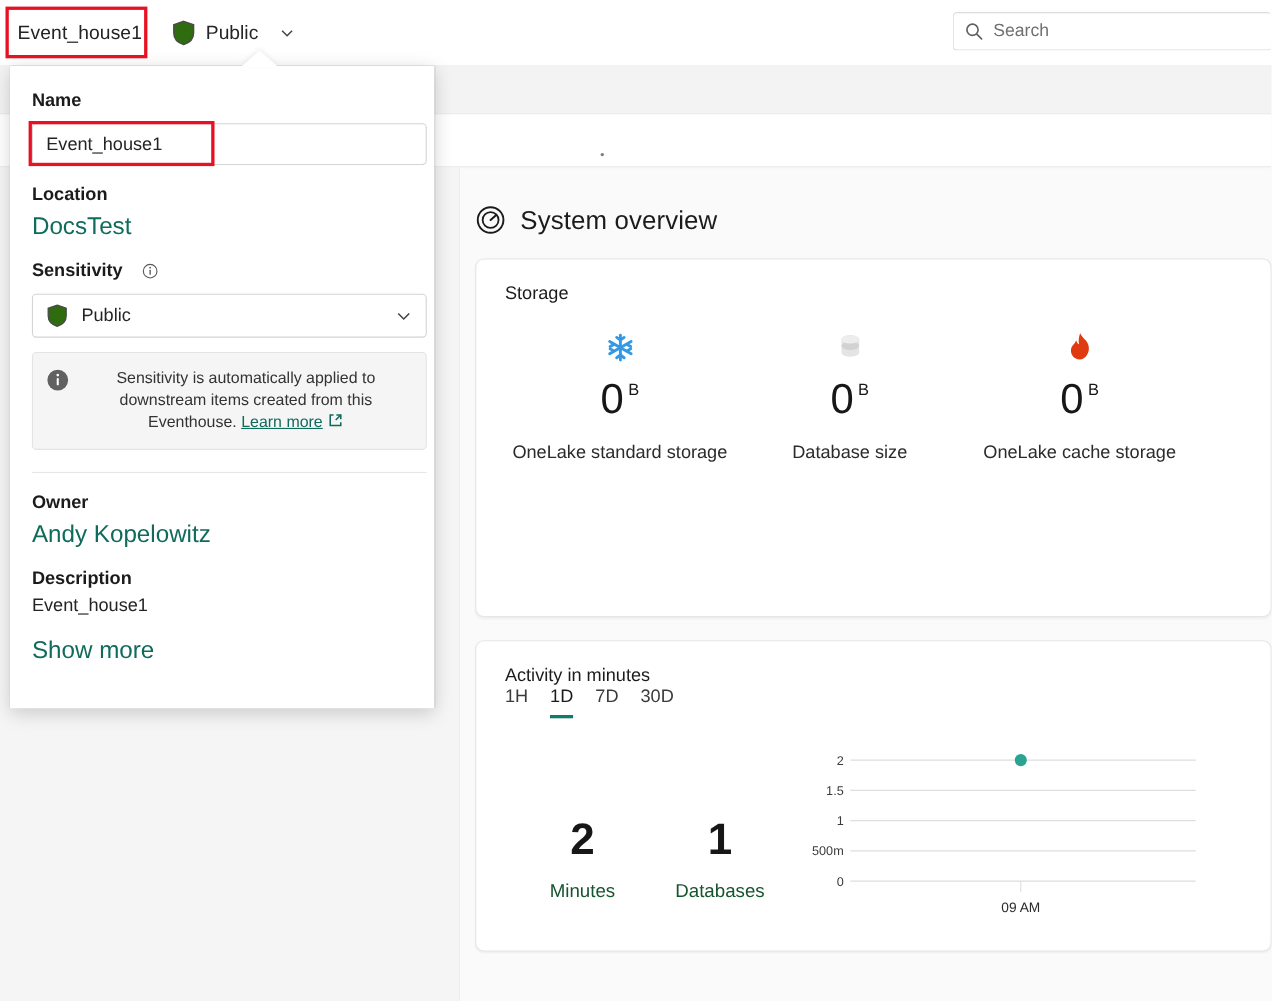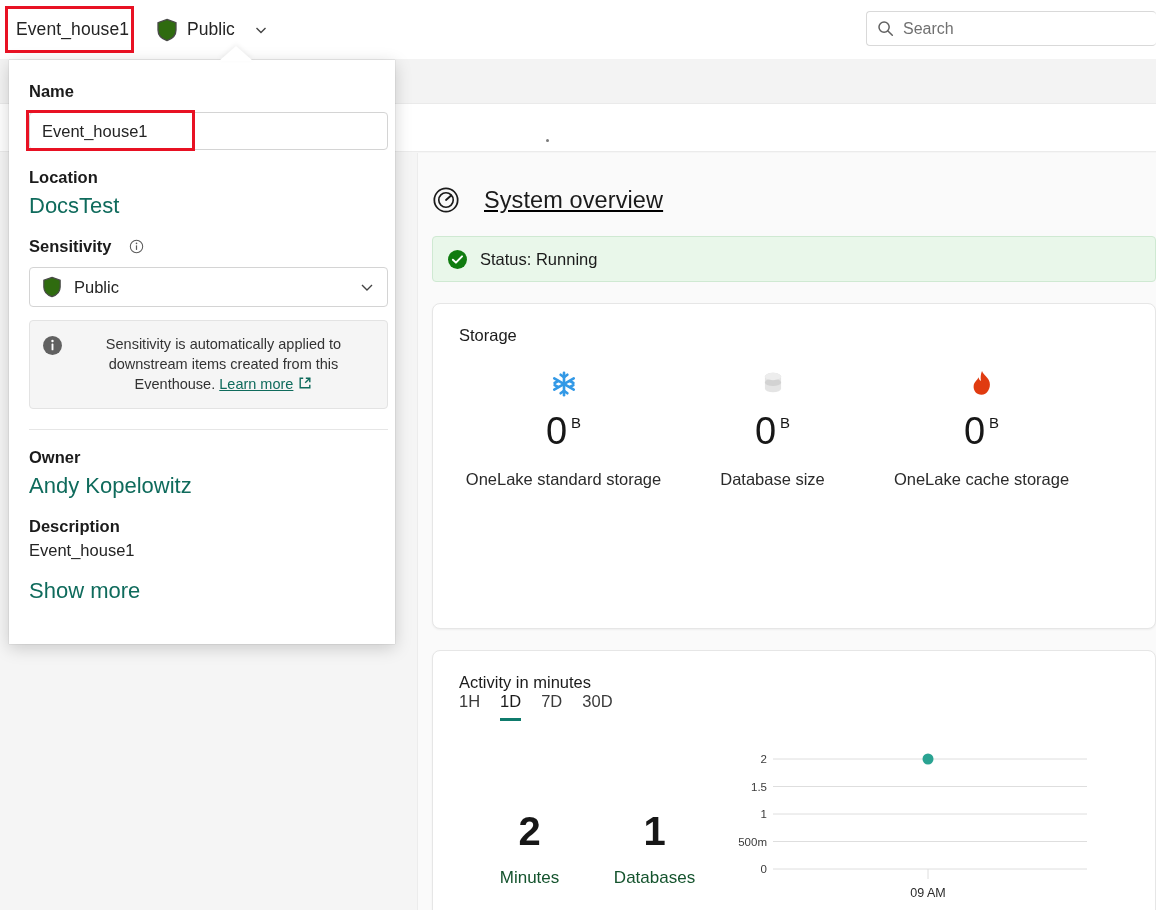--- a/index.html
+++ b/index.html
@@ -65,21 +65,21 @@
     position:absolute; left:546px; top:139px; width:3px; height:3px;
     background:#7a7a7a; border-radius:50%;
   }
 
   
   .content {
     position:absolute; left:417px; top:153px; width:739px; height:757px;
     background:#fafafa; border-left:1px solid #ececec;
     padding: 33px 0 0 14px;
   }
-  .sysrow { display:flex; align-items:flex-end; gap: 24px; text-decoration: underline; }
+  .sysrow { display:flex; align-items:flex-end; gap: 13px; }
   .gauge-ico { width: 28px; height: 28px; }
   .sys-title { font-size: 23.5px; color:#1b1b1b; letter-spacing:.1px; }
 
   .status-bar {
     margin-top: 22px; margin-right: 0;
     height: 46px; background:#e9f7ea; border:1px solid #cfe9d2;
     border-radius:4px; display:flex; align-items:center; gap:12px;
     padding-left: 14px;
   }
   .check-ico { width:21px; height:21px; flex:none; }
@@ -195,27 +195,20 @@
 
     <div class="sysrow">
       <svg class="gauge-ico" viewBox="0 0 24 24">
         <circle cx="12" cy="12" r="10" fill="none" stroke="#1b1b1b" stroke-width="1.5"></circle>
         <circle cx="12" cy="12" r="6.2" fill="none" stroke="#1b1b1b" stroke-width="1.4"></circle>
         <line x1="12" y1="12" x2="16.4" y2="8.1" stroke="#1b1b1b" stroke-width="1.6" stroke-linecap="round"></line>
       </svg>
       <div class="sys-title">System overview</div>
     </div>
 
-    <div class="status-bar">
-      <svg class="check-ico" viewBox="0 0 20 20">
-        <circle cx="10" cy="10" r="9" fill="#107c10"></circle>
-        <path d="M5.6 10.2 L8.5 13 L14.3 7" fill="none" stroke="#ffffff" stroke-width="1.9" stroke-linecap="round" stroke-linejoin="round"></path>
-      </svg>
-      <span class="status-text">Status: Running</span>
-    </div>
 
     <div class="card storage-card">
       <div class="card-title">Storage</div>
       <div class="metrics">
 
         <div class="metric">
           <div class="metric-ico">
             <svg width="30" height="30" viewBox="0 0 24 24">
               <g stroke="#3399e6" stroke-width="2.1" stroke-linecap="round">
                 <line x1="12" y1="3" x2="12" y2="21"></line>

